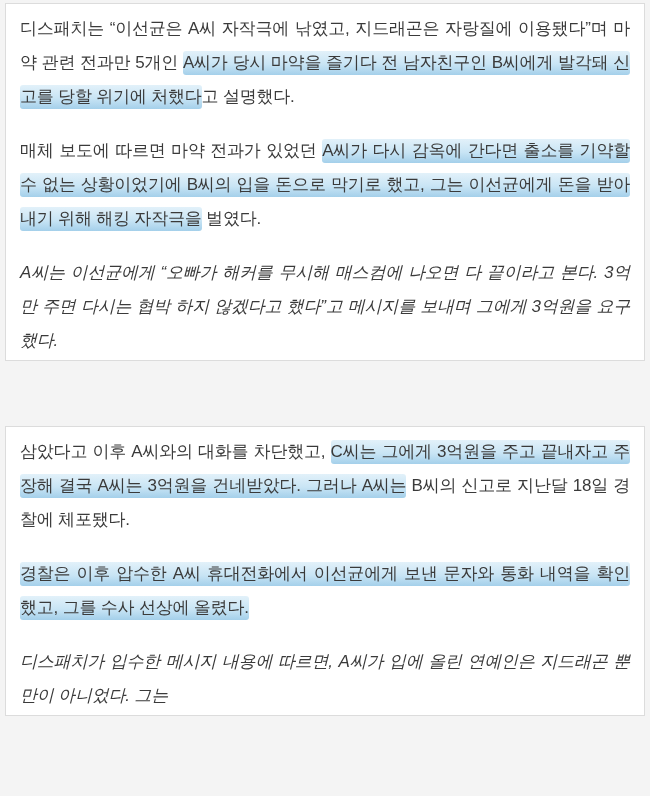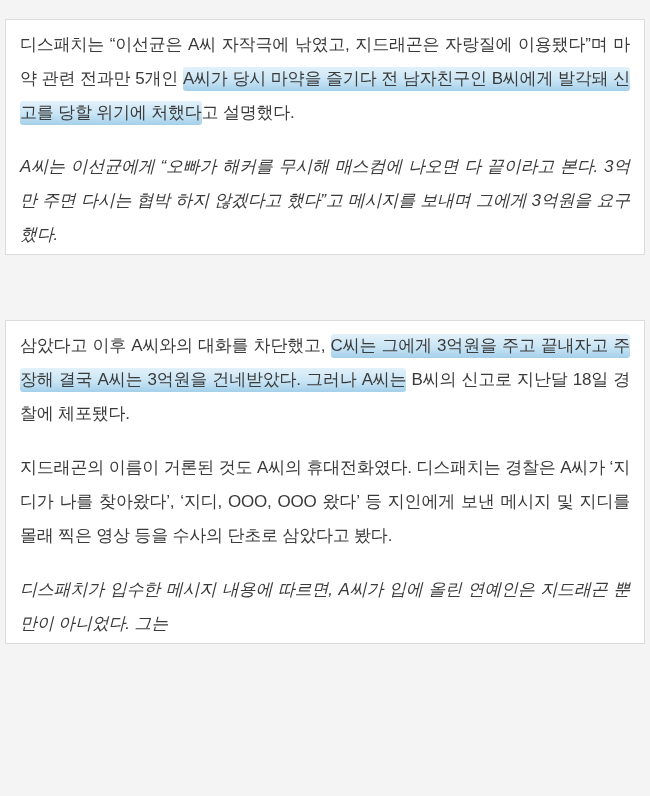--- a/index.html
+++ b/index.html
@@ -13,21 +13,20 @@
     min-height: 796px;
     box-sizing: border-box;
     padding: 3px 5px 10px;
     background: var(--page-bg, #f4f4f4);
   }
   .card {
     background: var(--card-bg, #ffffff);
     border: 1px solid var(--card-border, #dddddd);
     box-sizing: border-box;
     padding: 8px 14px 2px;
-    margin-top: 16px;
   }
   .card.second {
     margin-top: 65px;
   }
   .card p {
     margin: 0 0 20px;
     font-size: 17px;
     line-height: 34px;
     color: var(--text-color, #3a3a3a);
     text-align: justify;
@@ -50,20 +49,21 @@
     box-decoration-break: clone;
     -webkit-box-decoration-break: clone;
   }
 </style>
 </head>
 <body>
 
 <div class="page">
   <section class="card">
       <p><span>디스패치는 “이선균은 A씨 자작극에 낚였고, 지드래곤은 자랑질에 이용됐다”며 마약 관련 전과만 5개인 </span><span class="hl">A씨가 당시 마약을 즐기다 전 남자친구인 B씨에게 발각돼 신고를 당할 위기에 처했다</span><span>고 설명했다.</span></p>
+      <p><span>매체 보도에 따르면 마약 전과가 있었던 </span><span class="hl">A씨가 다시 감옥에 간다면 출소를 기약할 수 없는 상황이었기에 B씨의 입을 돈으로 막기로 했고, 그는 이선균에게 돈을 받아내기 위해 해킹 자작극을</span><span> 벌였다.</span></p>
       <p><span>A씨는 이선균에게 “오빠가 해커를 무시해 매스컴에 나오면 다 끝이라고 본다. 3억만 주면 다시는 협박 하지 않겠다고 했다”고 메시지를 보내며 그에게 3억원을 요구했다.</span></p>
     </section>
   <section class="card second">
       <p><span>삼았다고 이후 A씨와의 대화를 차단했고, </span><span class="hl">C씨는 그에게 3억원을 주고 끝내자고 주장해 결국 A씨는 3억원을 건네받았다. 그러나 A씨는</span><span> B씨의 신고로 지난달 18일 경찰에 체포됐다.</span></p>
-      <p><span>지드래곤의 이름이 거론된 것도 A씨의 휴대전화였다. 디스패치는 경찰은 A씨가 ‘지디가 나를 찾아왔다’, ‘지디, OOO, OOO 왔다’ 등 지인에게 보낸 메시지 및 지디를 몰래 찍은 영상 등을 수사의 단초로 삼았다고 봤다.</span></p>
+      <p><span class="hl">경찰은 이후 압수한 A씨 휴대전화에서 이선균에게 보낸 문자와 통화 내역을 확인했고, 그를 수사 선상에 올렸다.</span></p>
       <p><span>디스패치가 입수한 메시지 내용에 따르면, A씨가 입에 올린 연예인은 지드래곤 뿐만이 아니었다. 그는 </span></p>
     </section>
 </div>
 
 </body></html>

